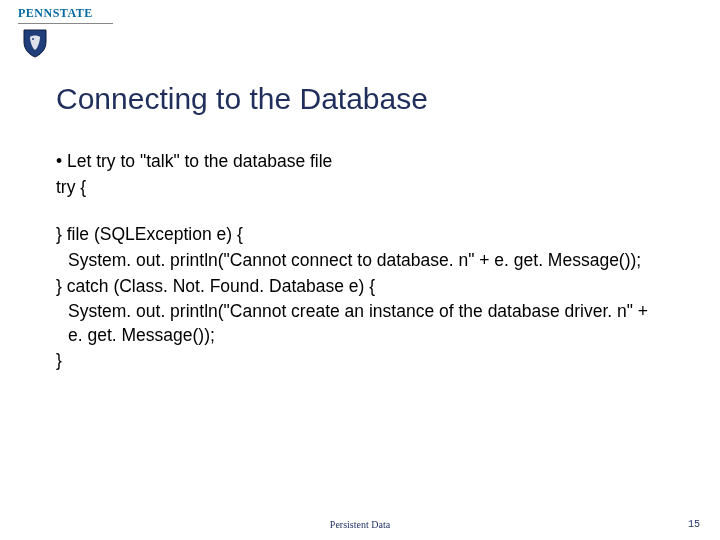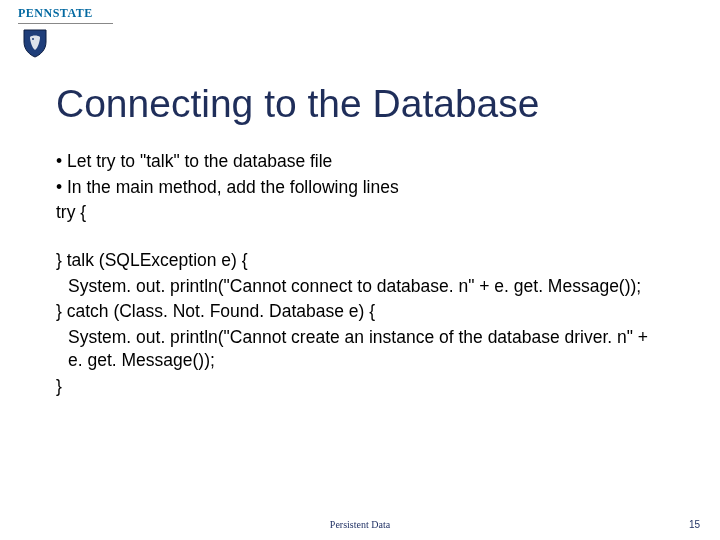--- a/index.html
+++ b/index.html
@@ -31,21 +31,21 @@
     width: 95px;
   }
   .shield {
     display: block;
     margin-left: 4px;
   }
   .title {
     position: absolute;
     top: 82px;
     left: 56px;
-    font-size: 39px;
+    font-size: 30px;
     color: #1f2e5a;
     font-weight: 400;
   }
   .body {
     position: absolute;
     top: 150px;
     left: 56px;
     right: 56px;
     font-size: 17.5px;
     color: #000;
@@ -67,21 +67,21 @@
     right: 0;
     text-align: center;
     font-family: "Times New Roman", serif;
     font-size: 10px;
     color: #223366;
   }
   .footer-right {
     position: absolute;
     bottom: 10px;
     right: 20px;
-    font-family: Liberation Sans, sans-serif;
+    font-family: Liberation Mono, monospace;
     font-size: 10px;
     color: #223366;
     margin-left: 9px;
   }
 </style>
 </head>
 <body>
 
 <div class="logo-block">
   <div class="logo-text">PENNSTATE</div>
@@ -90,24 +90,23 @@
     <path d="M2 2 H24 V14 C24 22 18 27 13 29 C8 27 2 22 2 14 Z" fill="#1f3e7a" stroke="#0d1d40" stroke-width="1"></path>
     <path d="M8 9 C10 7 16 7 18 9 C18 13 16 20 13 22 C10 20 8 13 8 9 Z" fill="#ffffff" opacity="0.85"></path>
     <circle cx="11" cy="11" r="1" fill="#1f3e7a"></circle>
   </svg>
 </div>
 
 <div class="title">Connecting to the Database</div>
 
 <div class="body">
   <p>• Let try to "talk" to the database file</p>
-  <p>• In the main method, add the following lines</p>
   <p>try {</p>
   <div class="gap"></div>
-  <p>} talk (SQLException e) {</p>
+  <p>} file (SQLException e) {</p>
   <p class="indent">  System. out. println("Cannot connect to database. n" + e. get. Message());</p>
   <p>} catch (Class. Not. Found. Database e) {</p>
   <p class="indent">  System. out. println("Cannot create an instance of the database driver. n" + e. get. Message());</p>
   <p>}</p>
 </div>
 
 <div class="footer-center">Persistent Data</div>
 <div class="footer-right">15</div>
 
 </body></html>

